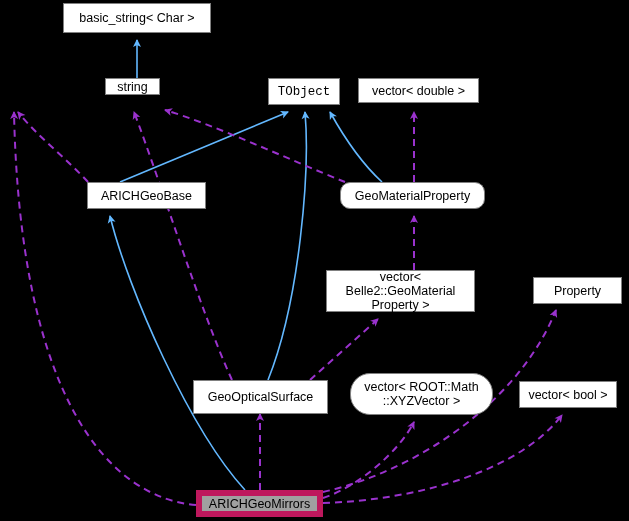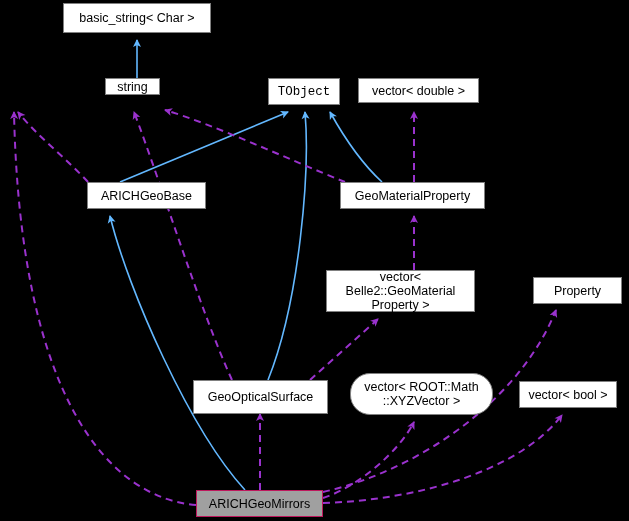--- a/index.html
+++ b/index.html
@@ -34,21 +34,21 @@
     text-align: center;
     display: flex;
     align-items: center;
     justify-content: center;
     white-space: pre-line;
     letter-spacing: 0px;
     z-index: 5;
   }
   .node.current {
     background: #a0a0a0;
-    border: 1px solid #be185d;
+    border: 6px solid #be185d;
   }
   .node-label {
     display: block;
     width: 100%;
     padding: 0 4px;
   }
 </style>
 </head>
 <body>
 
@@ -82,21 +82,21 @@
         <path d="M323,503 C420,500 520,470 562,415" fill="none" stroke="#9a32cd" stroke-width="2" stroke-dasharray="7,5" marker-end="url(#arrow-usage)"></path>
       </g>
   </svg>
 
   <div id="node-layer">
       <div class="node" style="left: 63px; top: 3px; width: 148px; height: 30px;"><span class="node-label">basic_string&lt; Char &gt;</span></div>
       <div class="node" style="left: 105px; top: 78px; width: 55px; height: 17px;"><span class="node-label">string</span></div>
       <div class="node" style="left: 268px; top: 78px; width: 72px; height: 27px; font-family: Liberation Mono, monospace;"><span class="node-label">TObject</span></div>
       <div class="node" style="left: 358px; top: 78px; width: 121px; height: 25px; justify-content: flex-end;"><span class="node-label">vector&lt; double &gt;</span></div>
       <div class="node" style="left: 42px; top: 182px; width: 119px; height: 27px; margin-left: 45px;"><span class="node-label">ARICHGeoBase</span></div>
-      <div class="node" style="left: 340px; top: 182px; width: 145px; height: 27px;"><span class="node-label">GeoMaterialProperty</span></div>
+      <div class="node" style="left: 340px; top: 182px; width: 145px; height: 27px; border-radius: 10px;"><span class="node-label">GeoMaterialProperty</span></div>
       <div class="node" style="left: 326px; top: 270px; width: 149px; height: 42px;"><span class="node-label">vector&lt; Belle2::GeoMaterial
 Property &gt;</span></div>
       <div class="node" style="left: 533px; top: 277px; width: 89px; height: 27px;"><span class="node-label">Property</span></div>
       <div class="node" style="left: 193px; top: 380px; width: 135px; height: 34px;"><span class="node-label">GeoOpticalSurface</span></div>
       <div class="node" style="left: 350px; top: 373px; width: 143px; height: 42px; border-radius: 20px;"><span class="node-label">vector&lt; ROOT::Math
 ::XYZVector &gt;</span></div>
       <div class="node" style="left: 519px; top: 381px; width: 98px; height: 27px; justify-content: center;"><span class="node-label">vector&lt; bool &gt;</span></div>
       <div class="node current" style="left: 196px; top: 490px; width: 127px; height: 27px;"><span class="node-label">ARICHGeoMirrors</span></div>
     </div>
 

